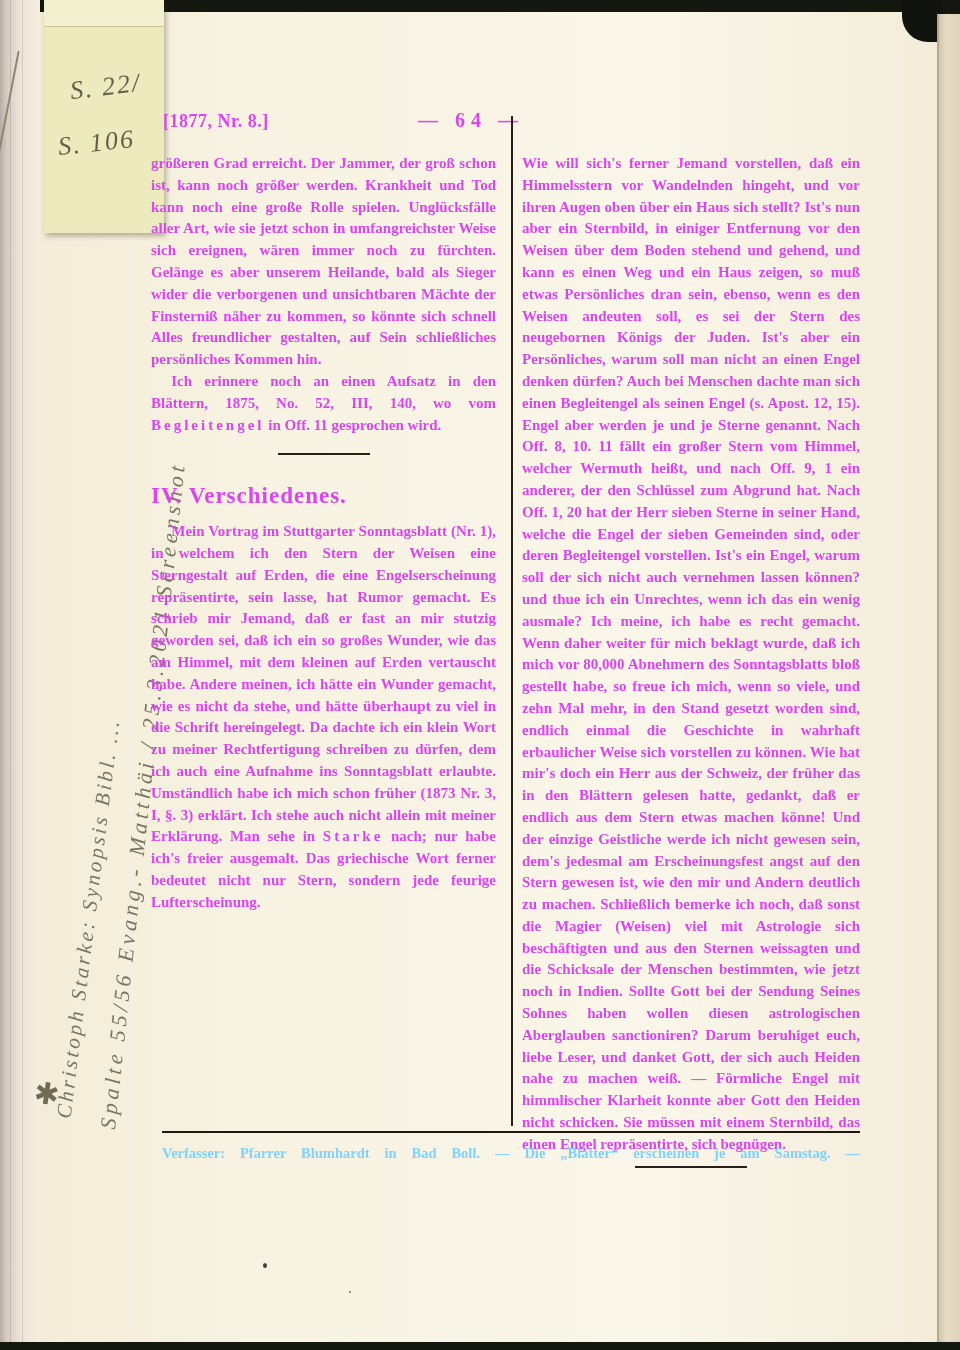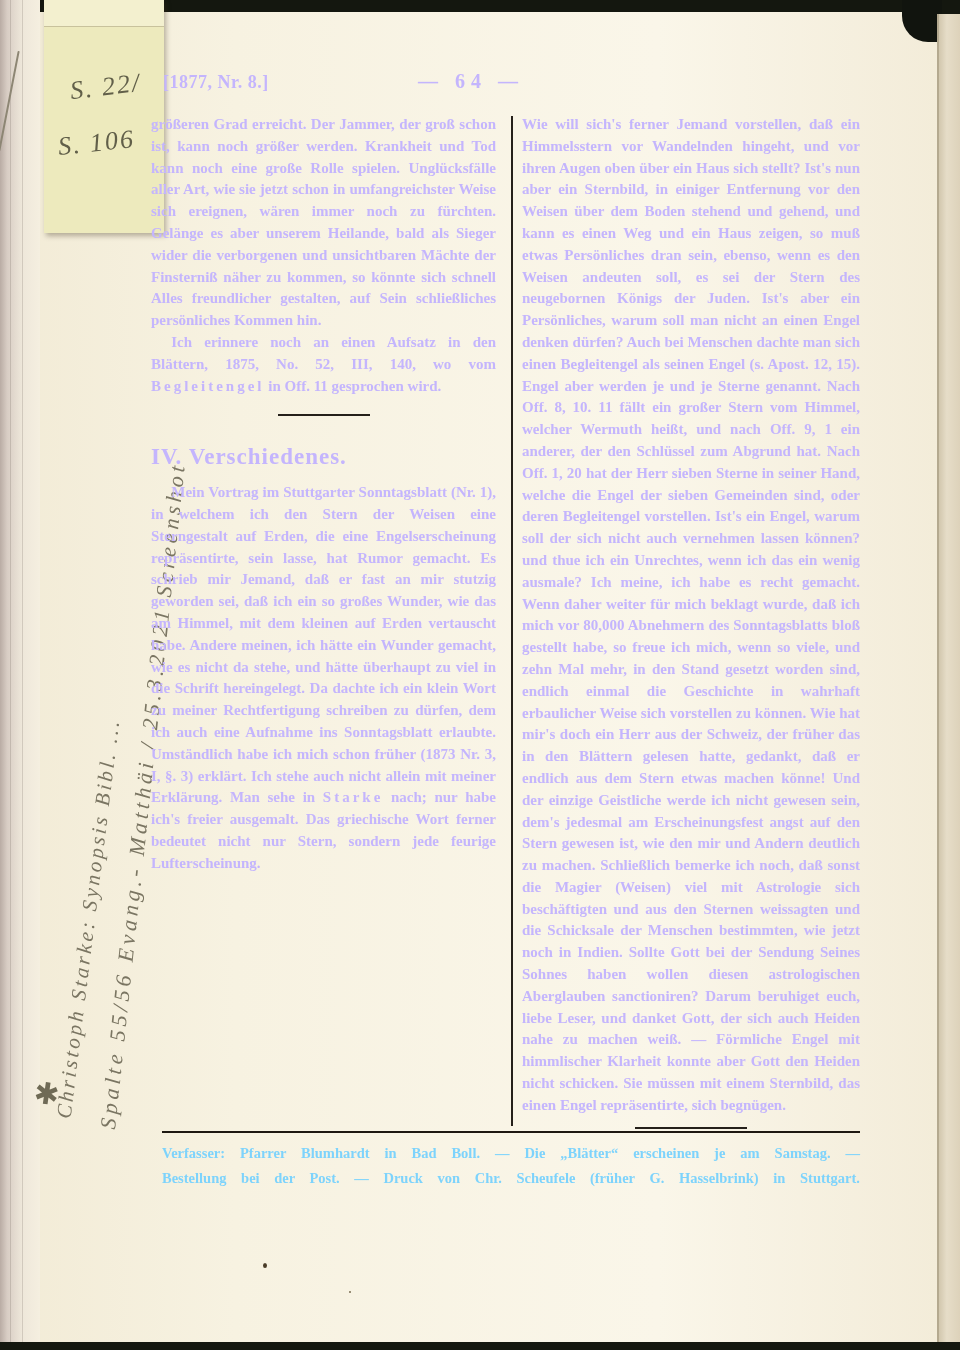--- a/index.html
+++ b/index.html
@@ -31,21 +31,21 @@
         color:#615f49;transform:rotate(-6deg);letter-spacing:2px;}
   
   .marg{position:absolute;white-space:nowrap;font-style:italic;color:#7a7562;}
   .marg1{left:64px;top:1106px;font-size:21px;letter-spacing:3px;transform:rotate(-83deg);
         transform-origin:0 50%;}
   .marg2{left:108px;top:1116px;font-size:22px;letter-spacing:4px;transform:rotate(-84deg);
         transform-origin:0 50%;}
   .star{position:absolute;left:34px;top:1076px;font-size:30px;color:#6f6a55;
         font-family:"DejaVu Sans",sans-serif;transform:rotate(8deg);}
   
-  .print{color:#c4b5fd;font-weight:bold;}
+  .print{color:#d946ef;font-weight:bold;margin-top:39px;}
   .header-row{position:absolute;left:163px;top:72px;width:697px;height:30px;}
   .issue{position:absolute;left:0;top:0;font-size:18px;letter-spacing:.5px;}
   .pagenum{position:absolute;left:255px;top:-2px;width:190px;text-align:left;font-size:20px;
         letter-spacing:6px;}
   .col{position:absolute;top:114px;height:1016px;overflow:hidden;text-align:justify;
         font-size:15px;line-height:21.8px;}
   .col-left{left:151px;width:345px;}
   .col-right{left:522px;width:338px;}
   .col p{margin:0;}
   .col p.indent{text-indent:1.35em;}
@@ -107,18 +107,17 @@
   <div class="colrule"></div>
 
   <div class="col col-right print">
     <p>Wie will sich's ferner Jemand vorstellen, daß ein Himmelsstern vor Wandelnden hingeht, und vor ihren Augen oben über ein Haus sich stellt? Ist's nun aber ein Sternbild, in einiger Entfernung vor den Weisen über dem Boden stehend und gehend, und kann es einen Weg und ein Haus zeigen, so muß etwas Persönliches dran sein, ebenso, wenn es den Weisen andeuten soll, es sei der Stern des neugebornen Königs der Juden. Ist's aber ein Persönliches, warum soll man nicht an einen Engel denken dürfen? Auch bei Menschen dachte man sich einen Begleitengel als seinen Engel (s. Apost. 12, 15). Engel aber werden je und je Sterne genannt. Nach Off. 8, 10. 11 fällt ein großer Stern vom Himmel, welcher Wermuth heißt, und nach Off. 9, 1 ein anderer, der den Schlüssel zum Abgrund hat. Nach Off. 1, 20 hat der Herr sieben Sterne in seiner Hand, welche die Engel der sieben Gemeinden sind, oder deren Begleitengel vorstellen. Ist's ein Engel, warum soll der sich nicht auch vernehmen lassen können? und thue ich ein Unrechtes, wenn ich das ein wenig ausmale? Ich meine, ich habe es recht gemacht. Wenn daher weiter für mich beklagt wurde, daß ich mich vor 80,000 Abnehmern des Sonntagsblatts bloß gestellt habe, so freue ich mich, wenn so viele, und zehn Mal mehr, in den Stand gesetzt worden sind, endlich einmal die Geschichte in wahrhaft erbaulicher Weise sich vorstellen zu können. Wie hat mir's doch ein Herr aus der Schweiz, der früher das in den Blättern gelesen hatte, gedankt, daß er endlich aus dem Stern etwas machen könne! Und der einzige Geistliche werde ich nicht gewesen sein, dem's jedesmal am Erscheinungsfest angst auf den Stern gewesen ist, wie den mir und Andern deutlich zu machen. Schließlich bemerke ich noch, daß sonst die Magier (Weisen) viel mit Astrologie sich beschäftigten und aus den Sternen weissagten und die Schicksale der Menschen bestimmten, wie jetzt noch in Indien. Sollte Gott bei der Sendung Seines Sohnes haben wollen diesen astrologischen Aberglauben sanctioniren? Darum beruhiget euch, liebe Leser, und danket Gott, der sich auch Heiden nahe zu machen weiß. — Förmliche Engel mit himmlischer Klarheit konnte aber Gott den Heiden nicht schicken. Sie müssen mit einem Sternbild, das einen Engel repräsentirte, sich begnügen.</p>
     <hr class="divider-end">
   </div>
 
   <div class="footrule"></div>
   <div class="footer">
     <div class="fline">Verfasser: Pfarrer Blumhardt in Bad Boll. — Die „Blätter“ erscheinen je am Samstag. —</div>
-    <div class="fline">Bestellung bei der Post. — Druck von Chr. Scheufele (früher G. Hasselbrink) in Stuttgart.</div>
   </div>
 
   <div class="speck1"></div>
   <div class="speck2"></div>
 </div>
 
 </body></html>

